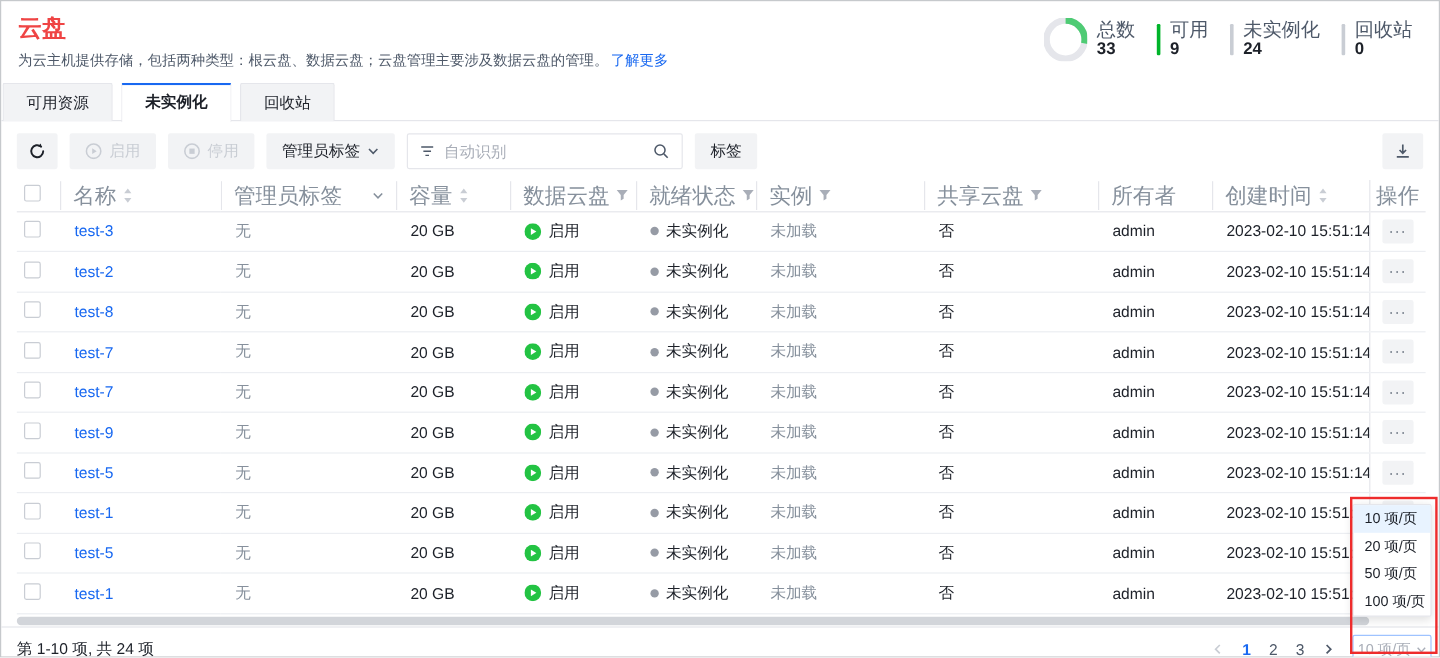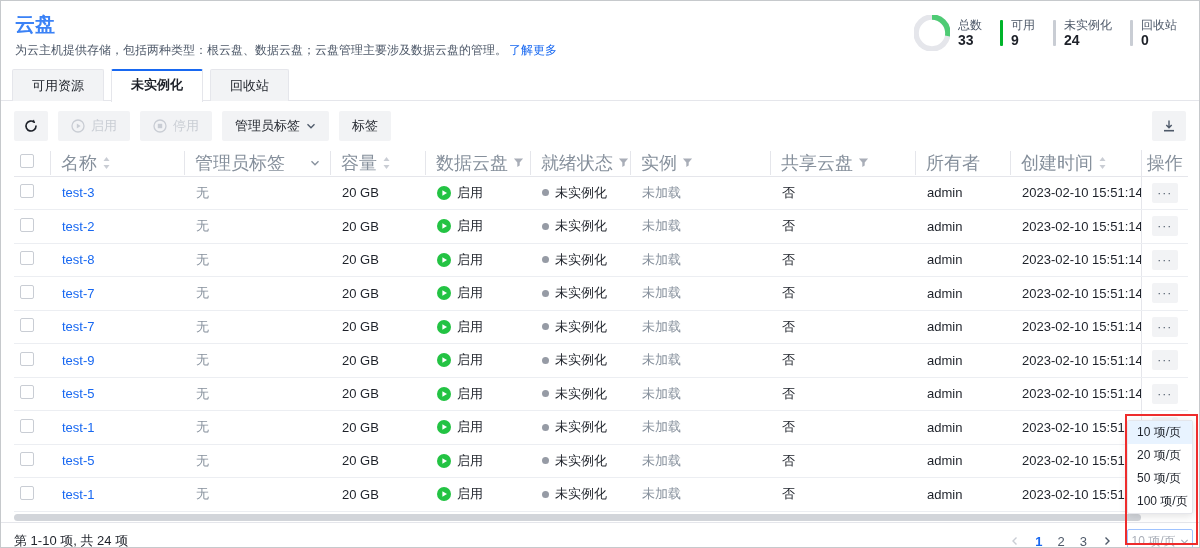--- a/index.html
+++ b/index.html
@@ -1,33 +1,33 @@
 <!DOCTYPE html>
 <html><head>
 <meta charset="utf-8">
 <style>
   * { margin:0; padding:0; box-sizing:border-box; }
   html,body { background:#f5f5f5; font-family:"Liberation Sans","DejaVu Sans",sans-serif; }
   .app { position:relative; width:1200px; height:548px; background:#fff; border:1px solid #c6c9cc; overflow:hidden; color:#1d2129; }
 
   
   .page-header { display:flex; justify-content:space-between; align-items:flex-start; padding:10px 14px 0 14px; }
-  .page-title { font-size:20px; font-weight:700; color:#3b82f6; line-height:26px; }
+  .page-title { font-size:20px; font-weight:700; color:#ef4444; line-height:26px; }
   .page-subtitle { margin-top:5px; font-size:12px; color:#4e5969; }
   .learn-more { color:#1868f1; text-decoration:none; margin-left:2px; cursor:pointer; }
   .stats { display:flex; align-items:center; gap:18px; margin-top:4px; margin-right:8px; }
   .stat-group { display:flex; align-items:center; gap:8px; }
   .stat-bar { width:3px; height:26px; border-radius:1px; }
   .stat-texts { display:flex; flex-direction:column; line-height:15px; }
-  .stat-label { font-size:12px; color:#4e5969; white-space:nowrap; }
+  .stat-label { font-size:16px; color:#4e5969; white-space:nowrap; }
   .stat-value { font-size:14px; font-weight:700; color:#1d2129; }
   .donut { width:36px; height:36px; }
 
   
-  .tabs { margin-top:9px; padding:0 11px; border-bottom:1px solid #e5e6eb; display:flex;align-items:center; }
+  .tabs { margin-top:9px; padding:0 1px; border-bottom:1px solid #e5e6eb; display:flex;align-items:center; }
   .tab { position:relative; top:1px; margin-right:7px; padding:7px 19px 6px; background:#f2f3f5; border:1px solid #e5e6eb; border-bottom:none; border-radius:2px 2px 0 0; font-size:13px; color:#1d2129; cursor:pointer; }
   .tab.active { background:#fff; font-weight:700; border-top:2px solid #1868f1; padding-top:5px; margin-bottom:-1px; padding-bottom:8px; }
 
   
   .toolbar { display:flex; align-items:center; gap:10px; margin:10px 13px 9px; }
   .btn { height:30px; padding:0 13px; background:#f2f3f5; border:none; border-radius:2px; font-size:13px; color:#1d2129; display:inline-flex; align-items:center; gap:6px; cursor:pointer; font-family:inherit; }
   .btn.disabled { color:#c9cdd4; cursor:default; }
   .btn.icon-only { width:34px; padding:0; justify-content:center; }
   .search-box { display:flex; align-items:center; width:230px; height:30px; border:1px solid #e5e6eb; border-radius:2px; padding:0 10px; gap:8px; background:#fff; }
   .search-box input { flex:1; border:none; outline:none; font-size:13px; color:#1d2129; background:transparent; font-family:inherit; min-width:0; }
@@ -154,20 +154,34 @@
       <span>停用</span>
     </button>
     <button class="btn">
       <span>管理员标签</span>
       <span>
         <svg width="10" height="10" viewBox="0 0 10 10">
             <path d="M1.5 3.2 5 6.8 8.5 3.2" fill="none" stroke="#4e5969" stroke-width="1.3"></path>
           </svg>
       </span>
     </button>
+    <div class="search-box">
+      <span>
+        <svg width="12" height="12" viewBox="0 0 12 12">
+            <path d="M1 2.5h10M2.8 6h6.4M4.5 9.5h3" stroke="#4e5969" stroke-width="1.2" fill="none"></path>
+          </svg>
+      </span>
+      <input type="text" placeholder="自动识别" style="">
+      <span>
+        <svg width="14" height="14" viewBox="0 0 14 14">
+            <circle cx="6" cy="6" r="4.2" fill="none" stroke="#4e5969" stroke-width="1.3"></circle>
+            <path d="M9.2 9.2 12.4 12.4" stroke="#4e5969" stroke-width="1.3"></path>
+          </svg>
+      </span>
+    </div>
     <button class="btn">
       <span>标签</span>
     </button>
     <div class="spacer"></div>
     <button class="btn icon-only">
       <span>
         <svg width="14" height="14" viewBox="0 0 14 14">
             <path d="M7 1.5v7M4.3 6 7 8.8 9.7 6" fill="none" stroke="#4e5969" stroke-width="1.4"></path>
             <path d="M2 11.7h10" stroke="#4e5969" stroke-width="1.6"></path>
           </svg>

